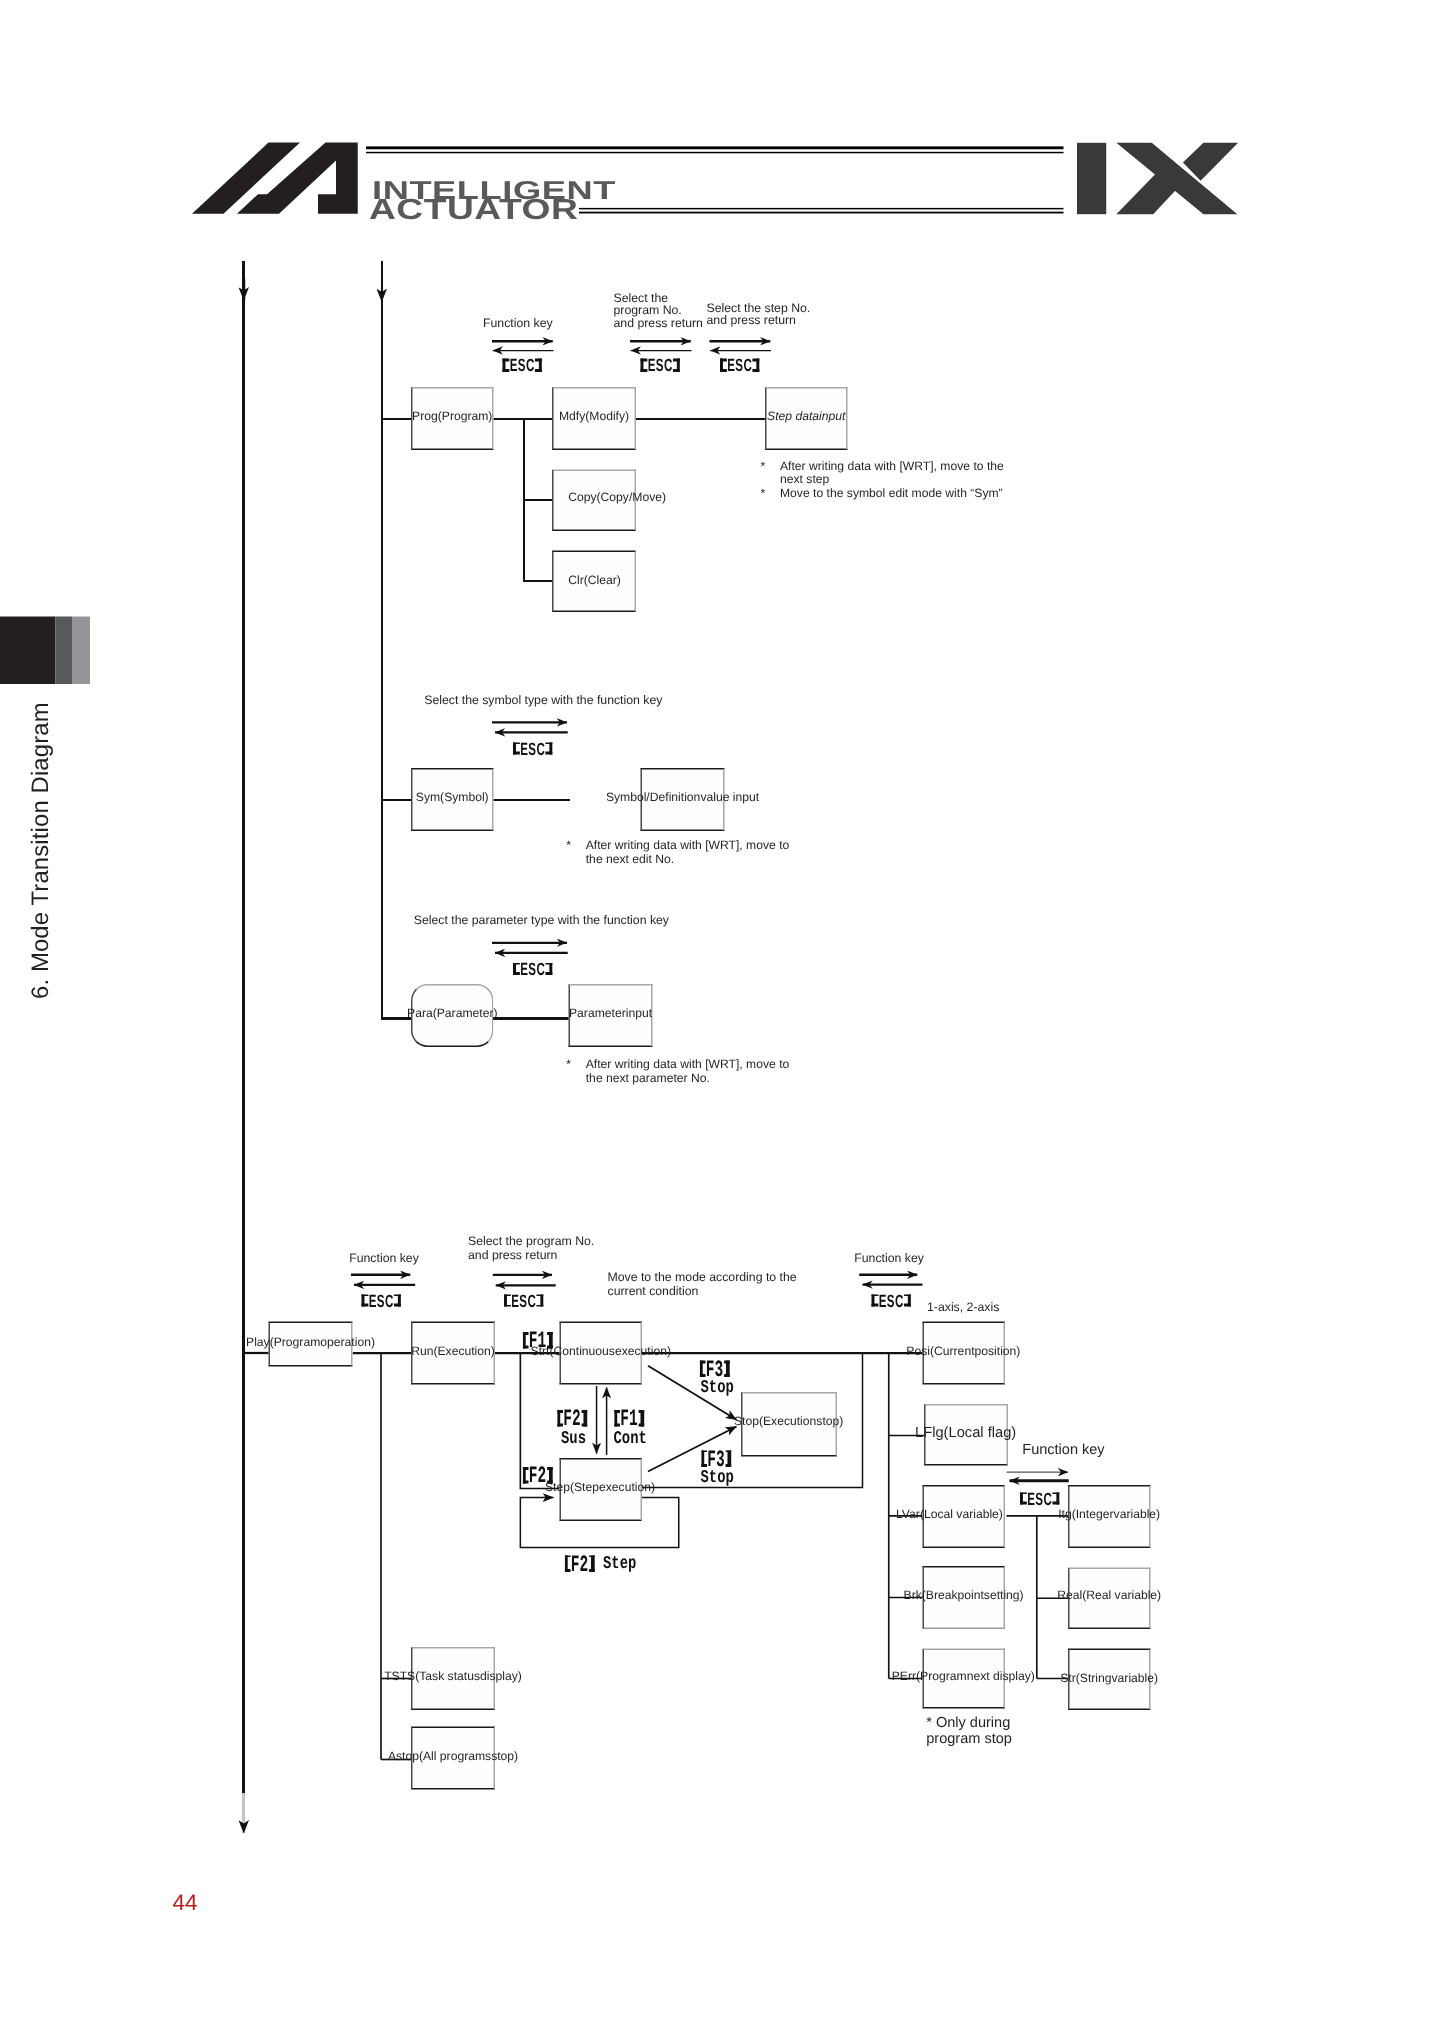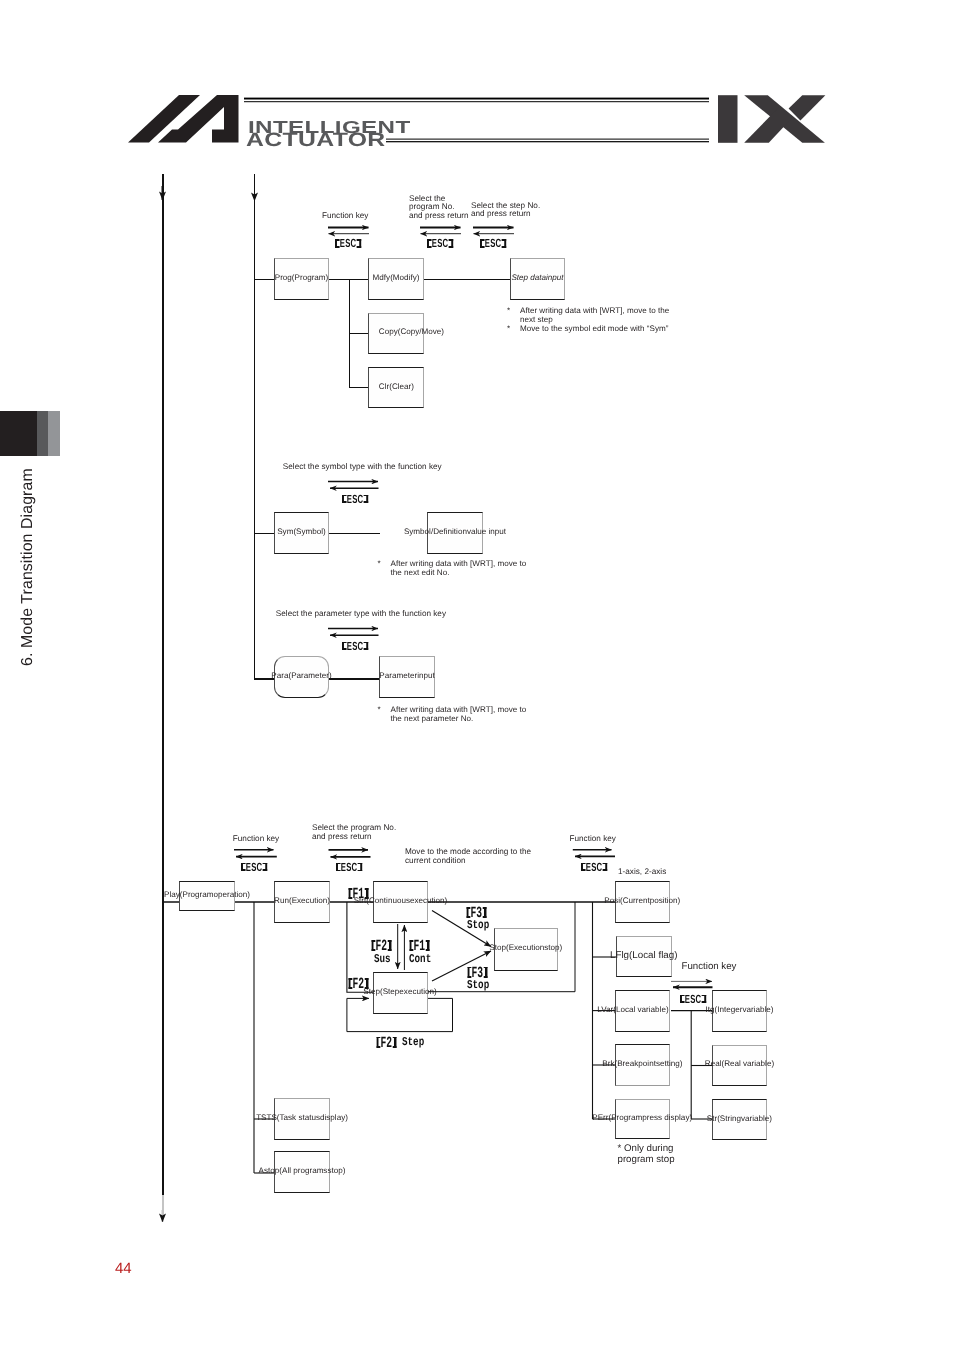--- a/index.html
+++ b/index.html
@@ -332,21 +332,21 @@
     <span>(Local variable)</span>
   </div>
   <div class="box bt grey-bot" style="left:614.9px;top:1043.6px;width:55px;height:42.7px;">
     <span>Brk</span>
     <span>(Breakpoint</span>
     <span>setting)</span>
   </div>
   <div class="box" style="left:614.7px;top:1099.1px;width:55px;height:40.4px;">
     <span>PErr</span>
     <span>(Program</span>
-    <span>press display)</span>
+    <span>next display)</span>
   </div>
   <div class="box bt" style="left:712.2px;top:990px;width:54.5px;height:41.5px;">
     <span>Itg</span>
     <span>(Integer</span>
     <span>variable)</span>
   </div>
   <div class="box" style="left:712.2px;top:1044.8px;width:54.5px;height:41.5px;">
     <span>Real</span>
     <span>(Real variable)</span>
   </div>

